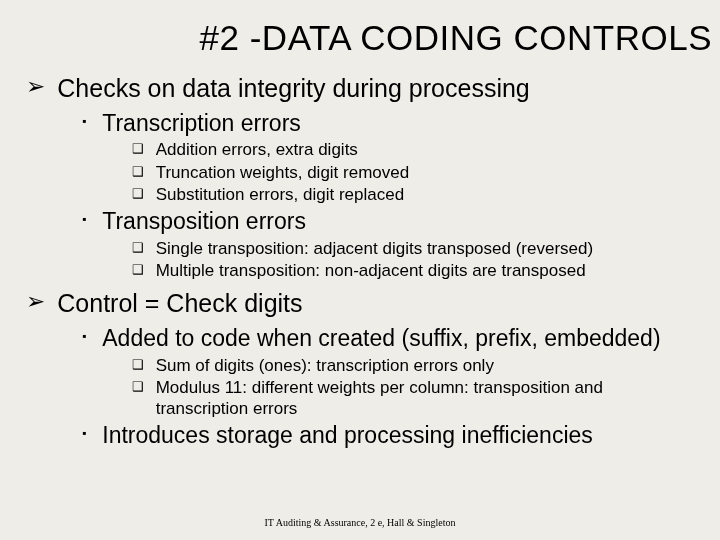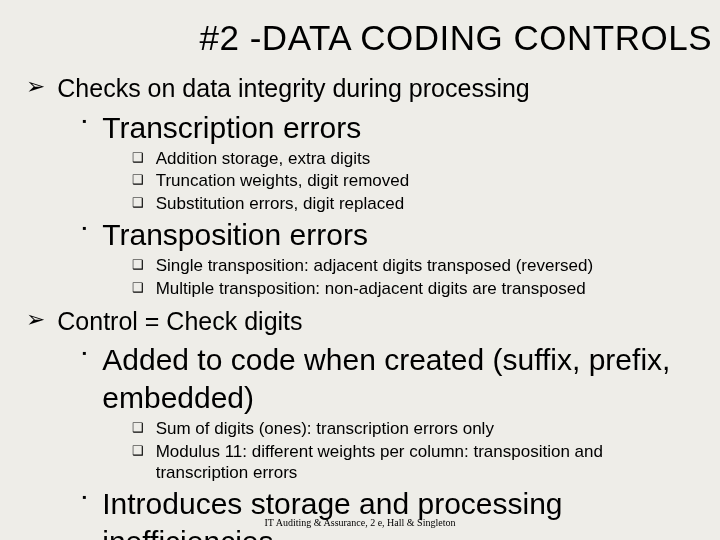--- a/index.html
+++ b/index.html
@@ -49,21 +49,21 @@
     margin-left: 74px;
     margin-top: 2px;
     margin-bottom: 2px;
   }
   .l2 .bullet {
     font-size: 12px;
     margin-right: 16px;
     line-height: 2.0;
   }
   .l2 .text {
-    font-size: 30px;
+    font-size: 23px;
     line-height: 1.25;
     max-width: 570px;
   }
   .l3 {
     display: flex;
     align-items: flex-start;
     margin-left: 124px;
     margin-top: 1px;
     margin-bottom: 1px;
   }
@@ -96,21 +96,21 @@
       <div class="l1">
         <span class="bullet">➢</span>
         <span class="text">Checks on data integrity during processing</span>
       </div>
       <div class="l2">
         <span class="bullet">▪</span>
         <span class="text">Transcription errors</span>
       </div>
       <div class="l3">
         <span class="bullet">❑</span>
-        <span class="text">Addition storage, extra digits</span>
+        <span class="text">Addition errors, extra digits</span>
       </div>
       <div class="l3">
         <span class="bullet">❑</span>
         <span class="text">Truncation weights, digit removed</span>
       </div>
       <div class="l3">
         <span class="bullet">❑</span>
         <span class="text">Substitution errors, digit replaced</span>
       </div>
       <div class="l2">

